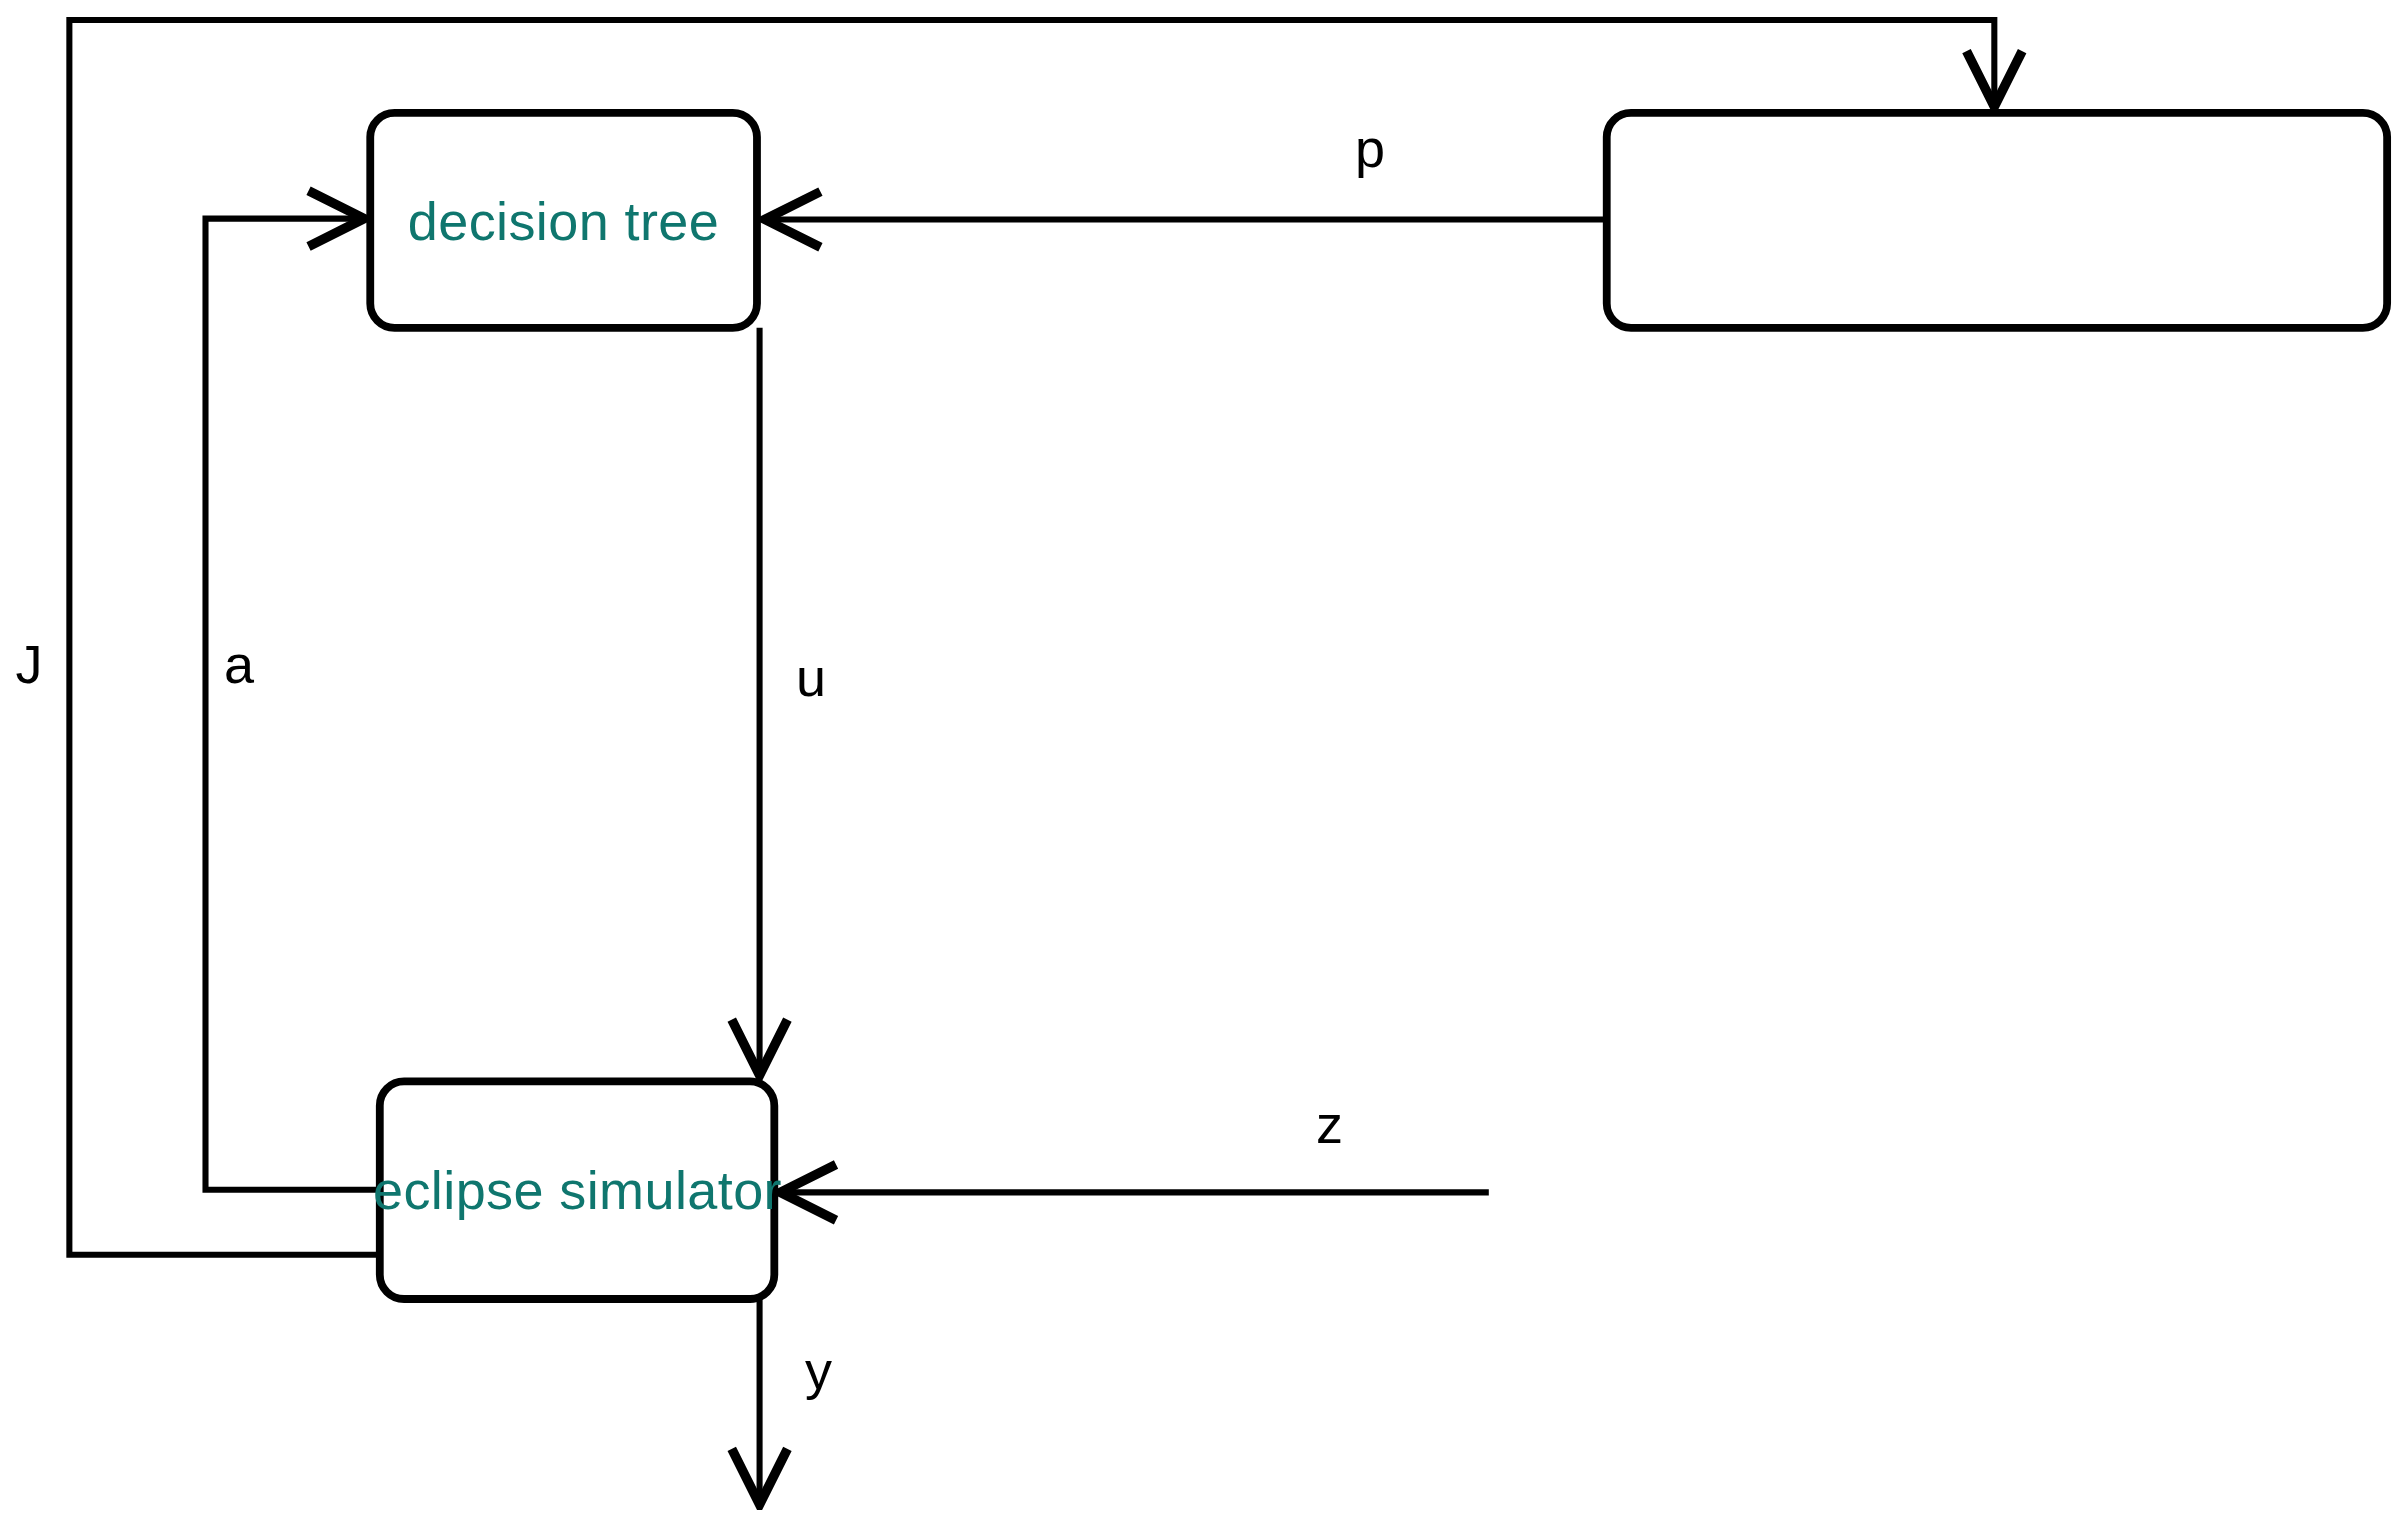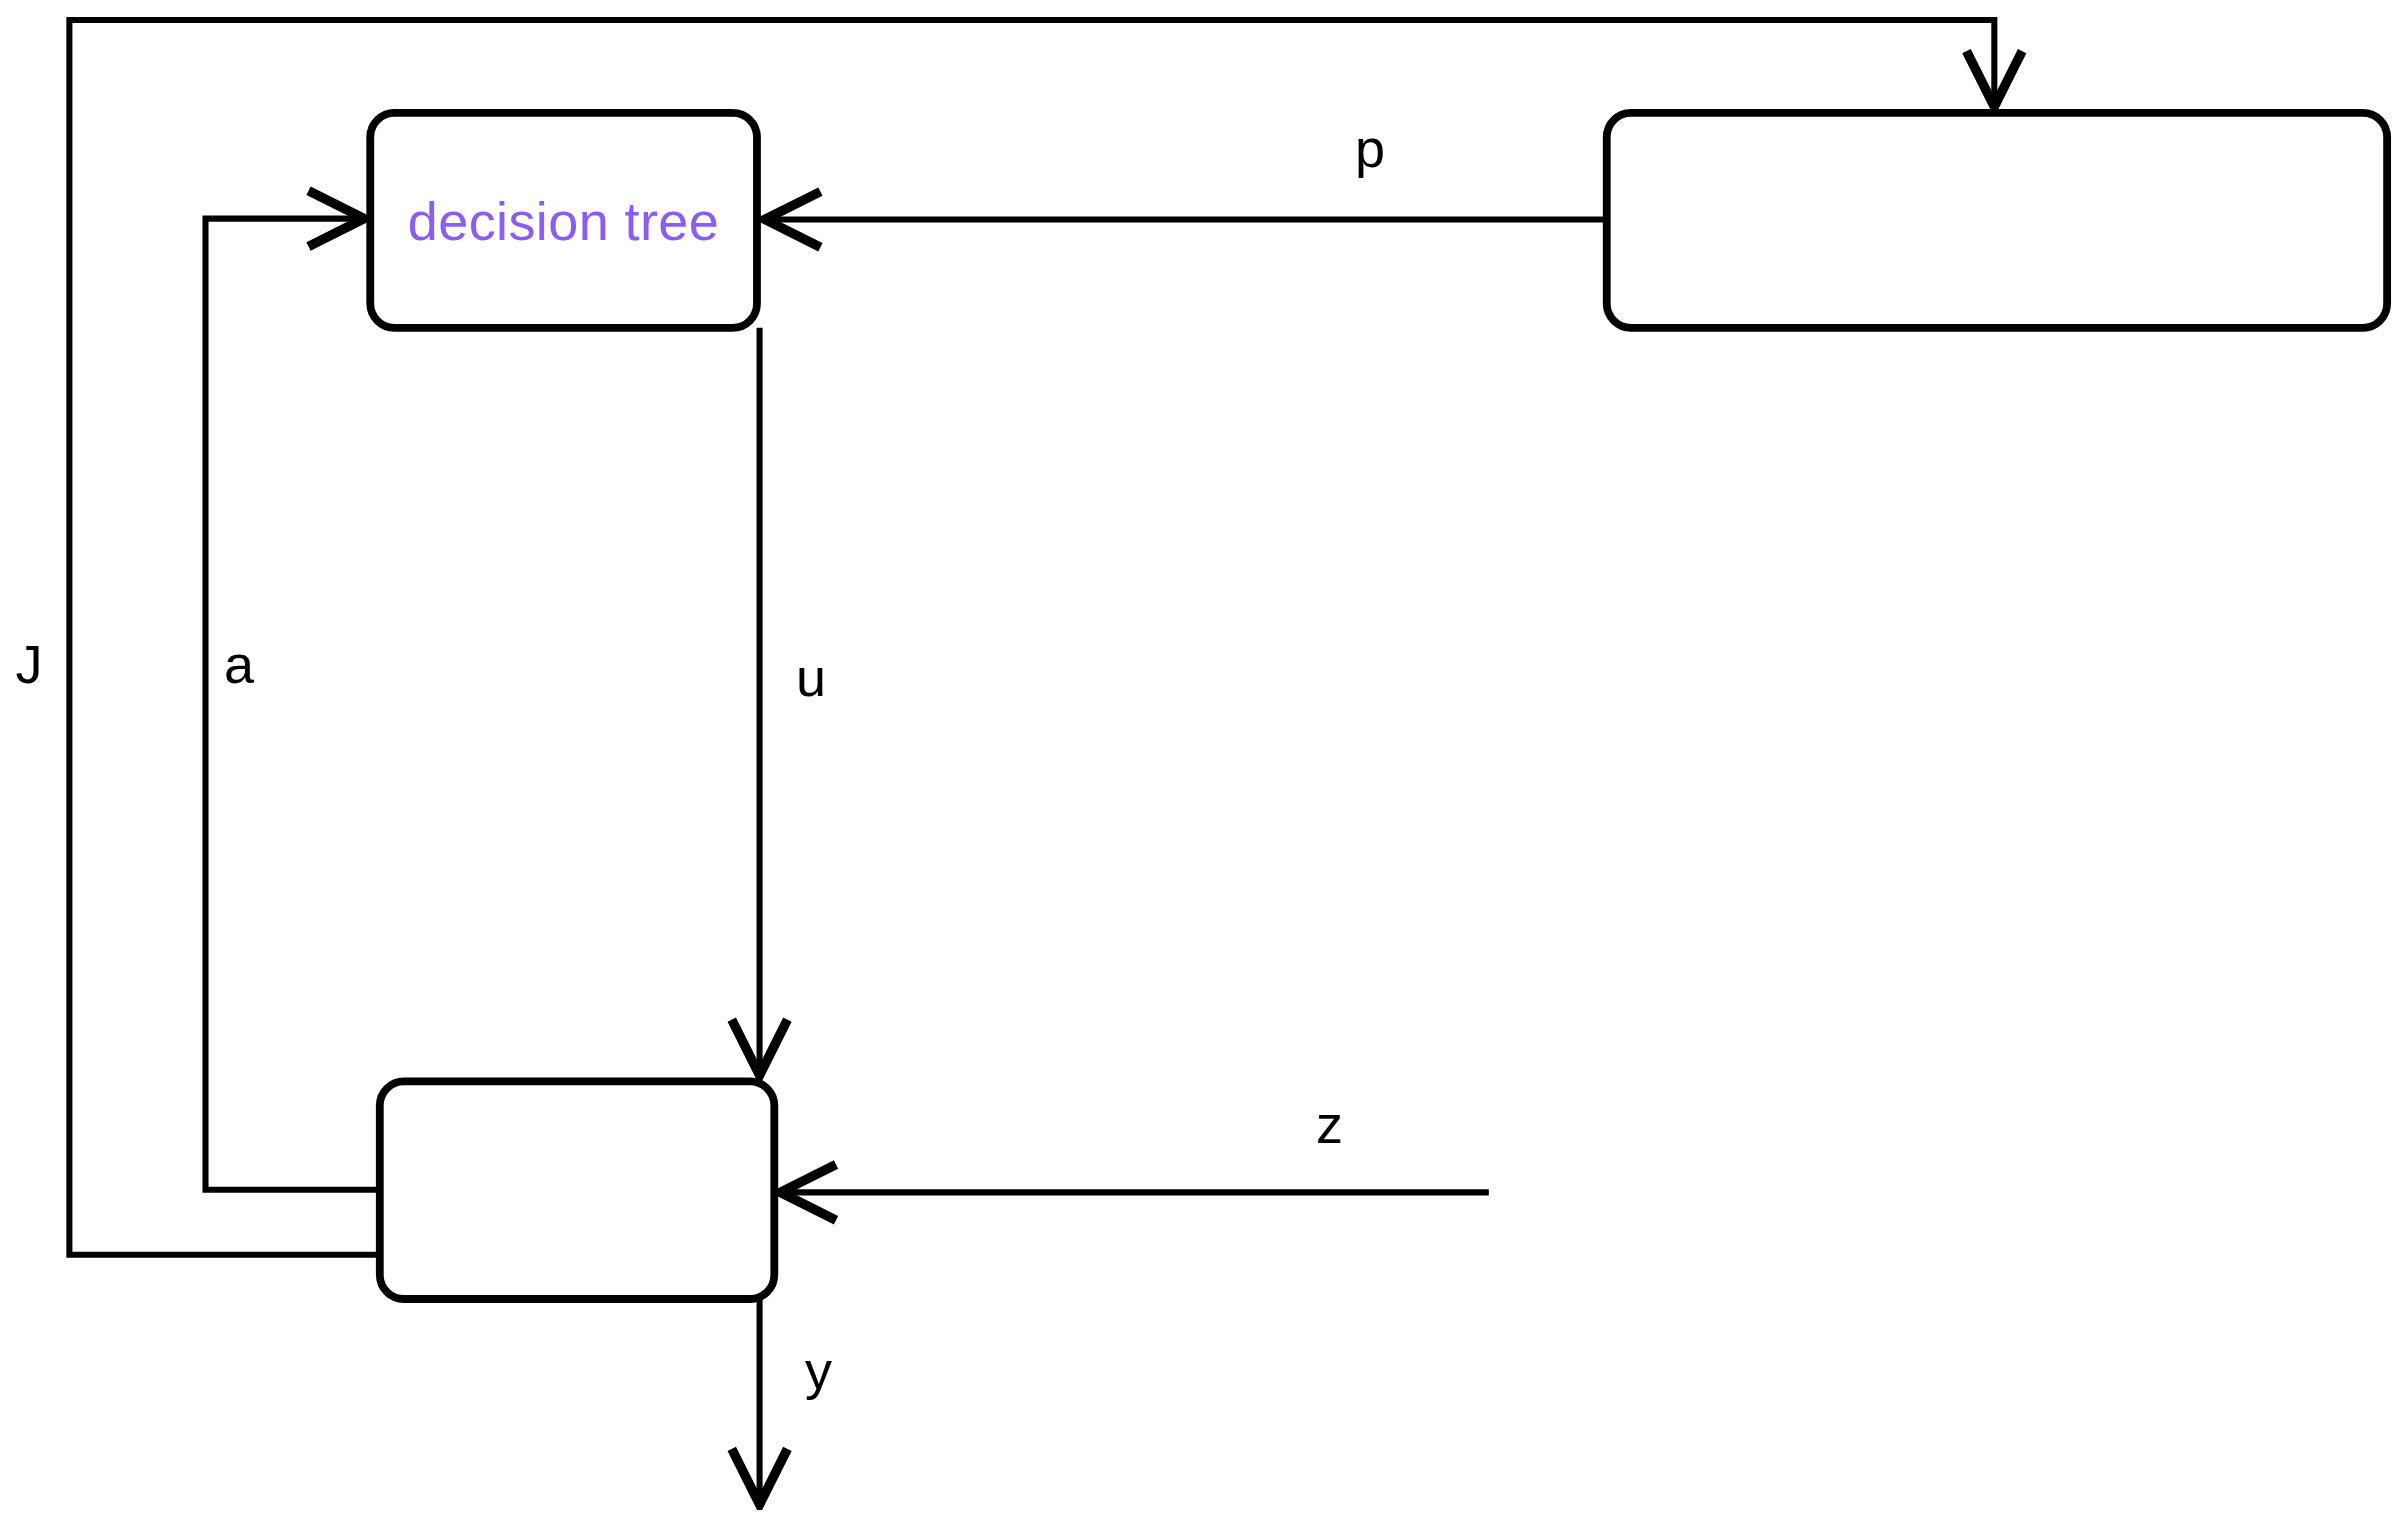--- a/index.html
+++ b/index.html
@@ -20,21 +20,21 @@
     left: 0;
     top: 0;
     width: 2401px;
     height: 1528px;
   }
   .node-label {
     position: absolute;
     display: flex;
     align-items: center;
     justify-content: center;
-    color: #8b5cf6;
+    color: #0f766e;
     font-size: 54px;
     font-weight: 400;
     letter-spacing: 0.4px;
     white-space: nowrap;
     pointer-events: none;
   }
   .edge-label {
     position: absolute;
     color: #000000;
     font-size: 54px;
@@ -72,20 +72,23 @@
     <path d="M 1717 1375 L 900 1375" fill="none" stroke="#000000" stroke-width="7" marker-end="url(#arrowhead-open)"></path>
 
     <path d="M 876 1498 L 876 1735" fill="none" stroke="#000000" stroke-width="7" marker-end="url(#arrowhead-open)"></path>
   </svg>
 
   <div class="node-label" style="left:370px; top:113px; width:387px; height:215px;">
     <span>decision tree</span>
   </div>
 
 
+  <div class="node-label" style="left:380px; top:1081px; width:395px; height:218px;">
+    <span>eclipse simulator</span>
+  </div>
 
   <div class="edge-label" style="left:15.6px; top:637px;">J</div>
 
   <div class="edge-label" style="left:224px; top:637px;">a</div>
 
   <div class="edge-label" style="left:796px; top:650px;">u</div>
 
   <div class="edge-label" style="left:1355px; top:121px;">p</div>
 
   <div class="edge-label" style="left:1316px; top:1097px;">z</div>

